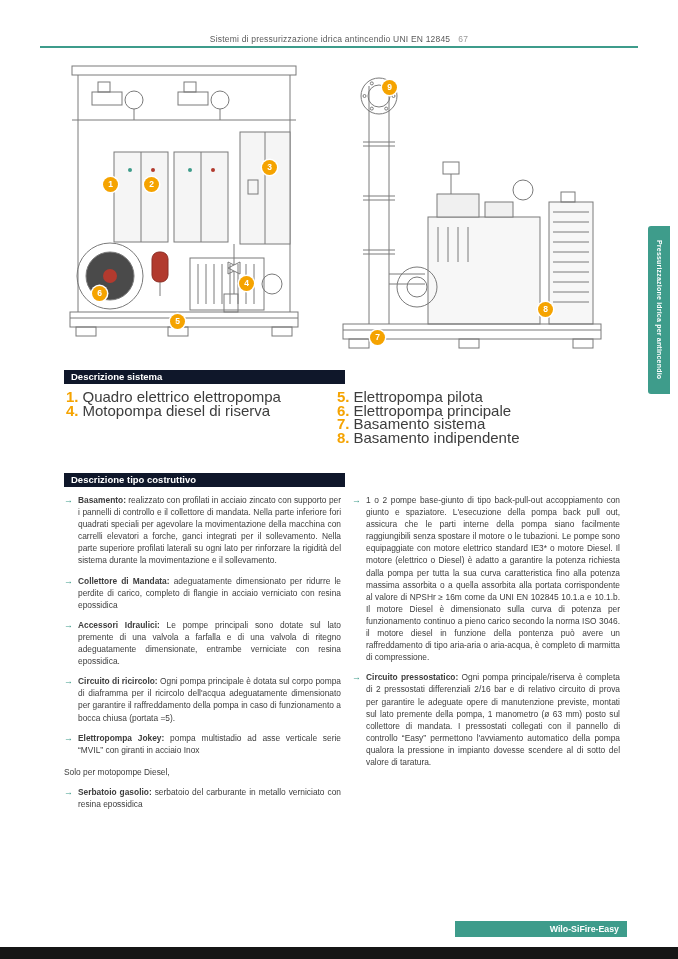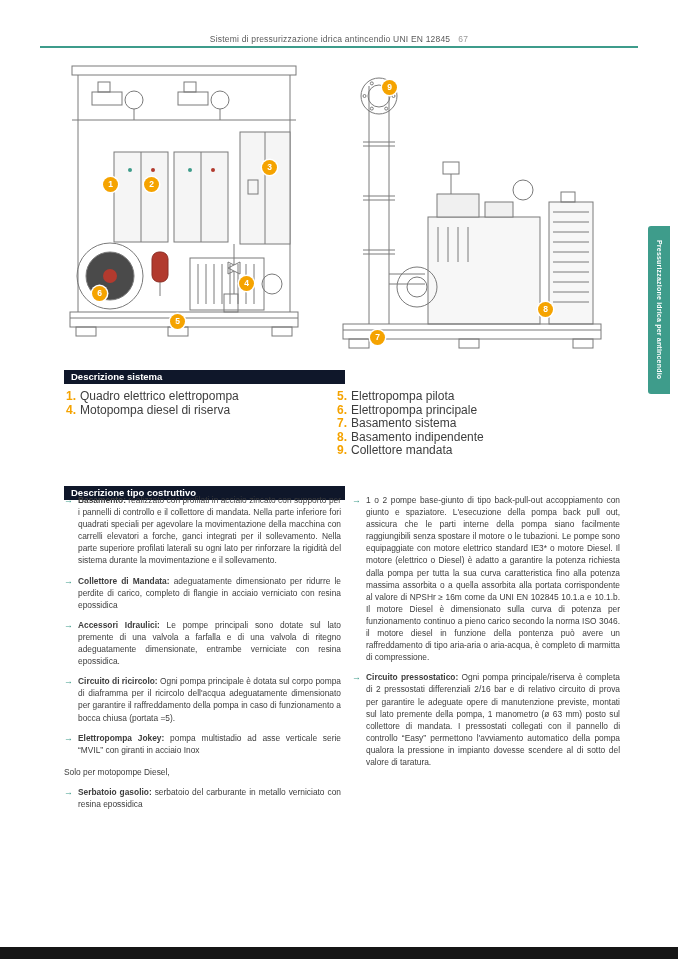--- a/index.html
+++ b/index.html
@@ -35,21 +35,21 @@
     background:#F5A300; color:#fff; font-size:8.5px; font-weight:bold;
     text-align:center; line-height:15px; box-shadow:0 0 0 1.5px #ffffff;
   }
   
   .section-bar {
     position:absolute; left:64px; width:281px; height:14px;
     background:#0f172a; color:#ffffff; font-size:9.5px; font-weight:bold;
     line-height:14px; padding-left:7px; box-sizing:border-box;
   }
   
-  .num-list { position:absolute; top:390px; font-size:12px; line-height:13.5px; }
+  .num-list { position:absolute; top:390px; font-size:15px; line-height:13.5px; }
   .num-list.left  { left:66px;  width:270px; }
   .num-list.right { left:337px; width:270px; }
   .num-list .num { color:#F5A300; font-weight:bold; margin-right:4px; }
   
   .body-col { position:absolute; top:494px; font-size:8.4px; line-height:12.1px; text-align:justify; }
   .body-col.left  { left:64px;  width:277px; }
   .body-col.right { left:352px; width:268px; }
   .bullet-item { display:flex; margin-bottom:8px; }
   .bullet-item .arrow { color:#3E9C8B; flex:0 0 14px; font-size:9px; line-height:12.1px; }
   .bullet-item p { margin:0; flex:1; }
@@ -212,24 +212,23 @@
   <div class="num-list left">
     <div><span class="num">1.</span><span>Quadro elettrico elettropompa</span></div>
     <div><span class="num">4.</span><span>Motopompa diesel di riserva</span></div>
   </div>
 
   <div class="num-list right">
     <div><span class="num">5.</span><span>Elettropompa pilota</span></div>
     <div><span class="num">6.</span><span>Elettropompa principale</span></div>
     <div><span class="num">7.</span><span>Basamento sistema</span></div>
     <div><span class="num">8.</span><span>Basamento indipendente</span></div>
-    <div><span class="num">9.</span><span>Collettore mandata</span></div>
-  </div>
-
-  <div class="section-bar" style="top:486px;">Descrizione tipo costruttivo</div>
+  </div>
+
+  <div class="section-bar" style="top:473px;">Descrizione tipo costruttivo</div>
 
   <div class="body-col left">
     <div class="bullet-item">
       <span class="arrow">→</span>
       <p><b>Basamento:</b><span> realizzato con profilati in acciaio zincato con supporto per i pannelli di controllo e il collettore di mandata. Nella parte inferiore fori quadrati speciali per agevolare la movimentazione della macchina con carrelli elevatori a forche, ganci integrati per il sollevamento. Nella parte superiore profilati laterali su ogni lato per rinforzare la rigidità del sistema durante la movimentazione e il sollevamento.</span></p>
     </div>
     <div class="bullet-item">
       <span class="arrow">→</span>
       <p><b>Collettore di Mandata:</b><span> adeguatamente dimensionato per ridurre le perdite di carico, completo di flangie in acciaio verniciato con resina epossidica</span></p>
     </div>
@@ -256,15 +255,16 @@
     <div class="bullet-item">
       <span class="arrow">→</span>
       <p><b></b><span>1 o 2 pompe base-giunto di tipo back-pull-out accoppiamento con giunto e spaziatore. L'esecuzione della pompa back pull out, assicura che le parti interne della pompa siano facilmente raggiungibili senza spostare il motore o le tubazioni. Le pompe sono equipaggiate con motore elettrico standard IE3* o motore Diesel. Il motore (elettrico o Diesel) è adatto a garantire la potenza richiesta dalla pompa per tutta la sua curva caratteristica fino alla potenza massima assorbita o a quella assorbita alla portata corrispondente al valore di NPSHr ≥ 16m come da UNI EN 102845 10.1.a e 10.1.b. Il motore Diesel è dimensionato sulla curva di potenza per funzionamento continuo a pieno carico secondo la norma ISO 3046. il motore diesel in funzione della pontenza può avere un raffreddamento di tipo aria-aria o aria-acqua, è completo di marmitta di compressione.</span></p>
     </div>
     <div class="bullet-item">
       <span class="arrow">→</span>
       <p><b>Circuito pressostatico:</b><span> Ogni pompa principale/riserva è completa di 2 pressostati differenziali 2/16 bar e di relativo circuito di prova per garantire le adeguate opere di manutenzione previste, montati sul lato premente della pompa, 1 manometro (ø 63 mm) posto sul collettore di mandata. I pressostati collegati con il pannello di controllo “Easy” permettono l'avviamento automatico della pompa qualora la pressione in impianto dovesse scendere al di sotto del valore di taratura.</span></p>
     </div>
   </div>
 
+  <div class="footer-bar">Wilo-SiFire-Easy</div>
   <div class="bottom-strip"></div>
 
 </div>
 
 </body></html>

